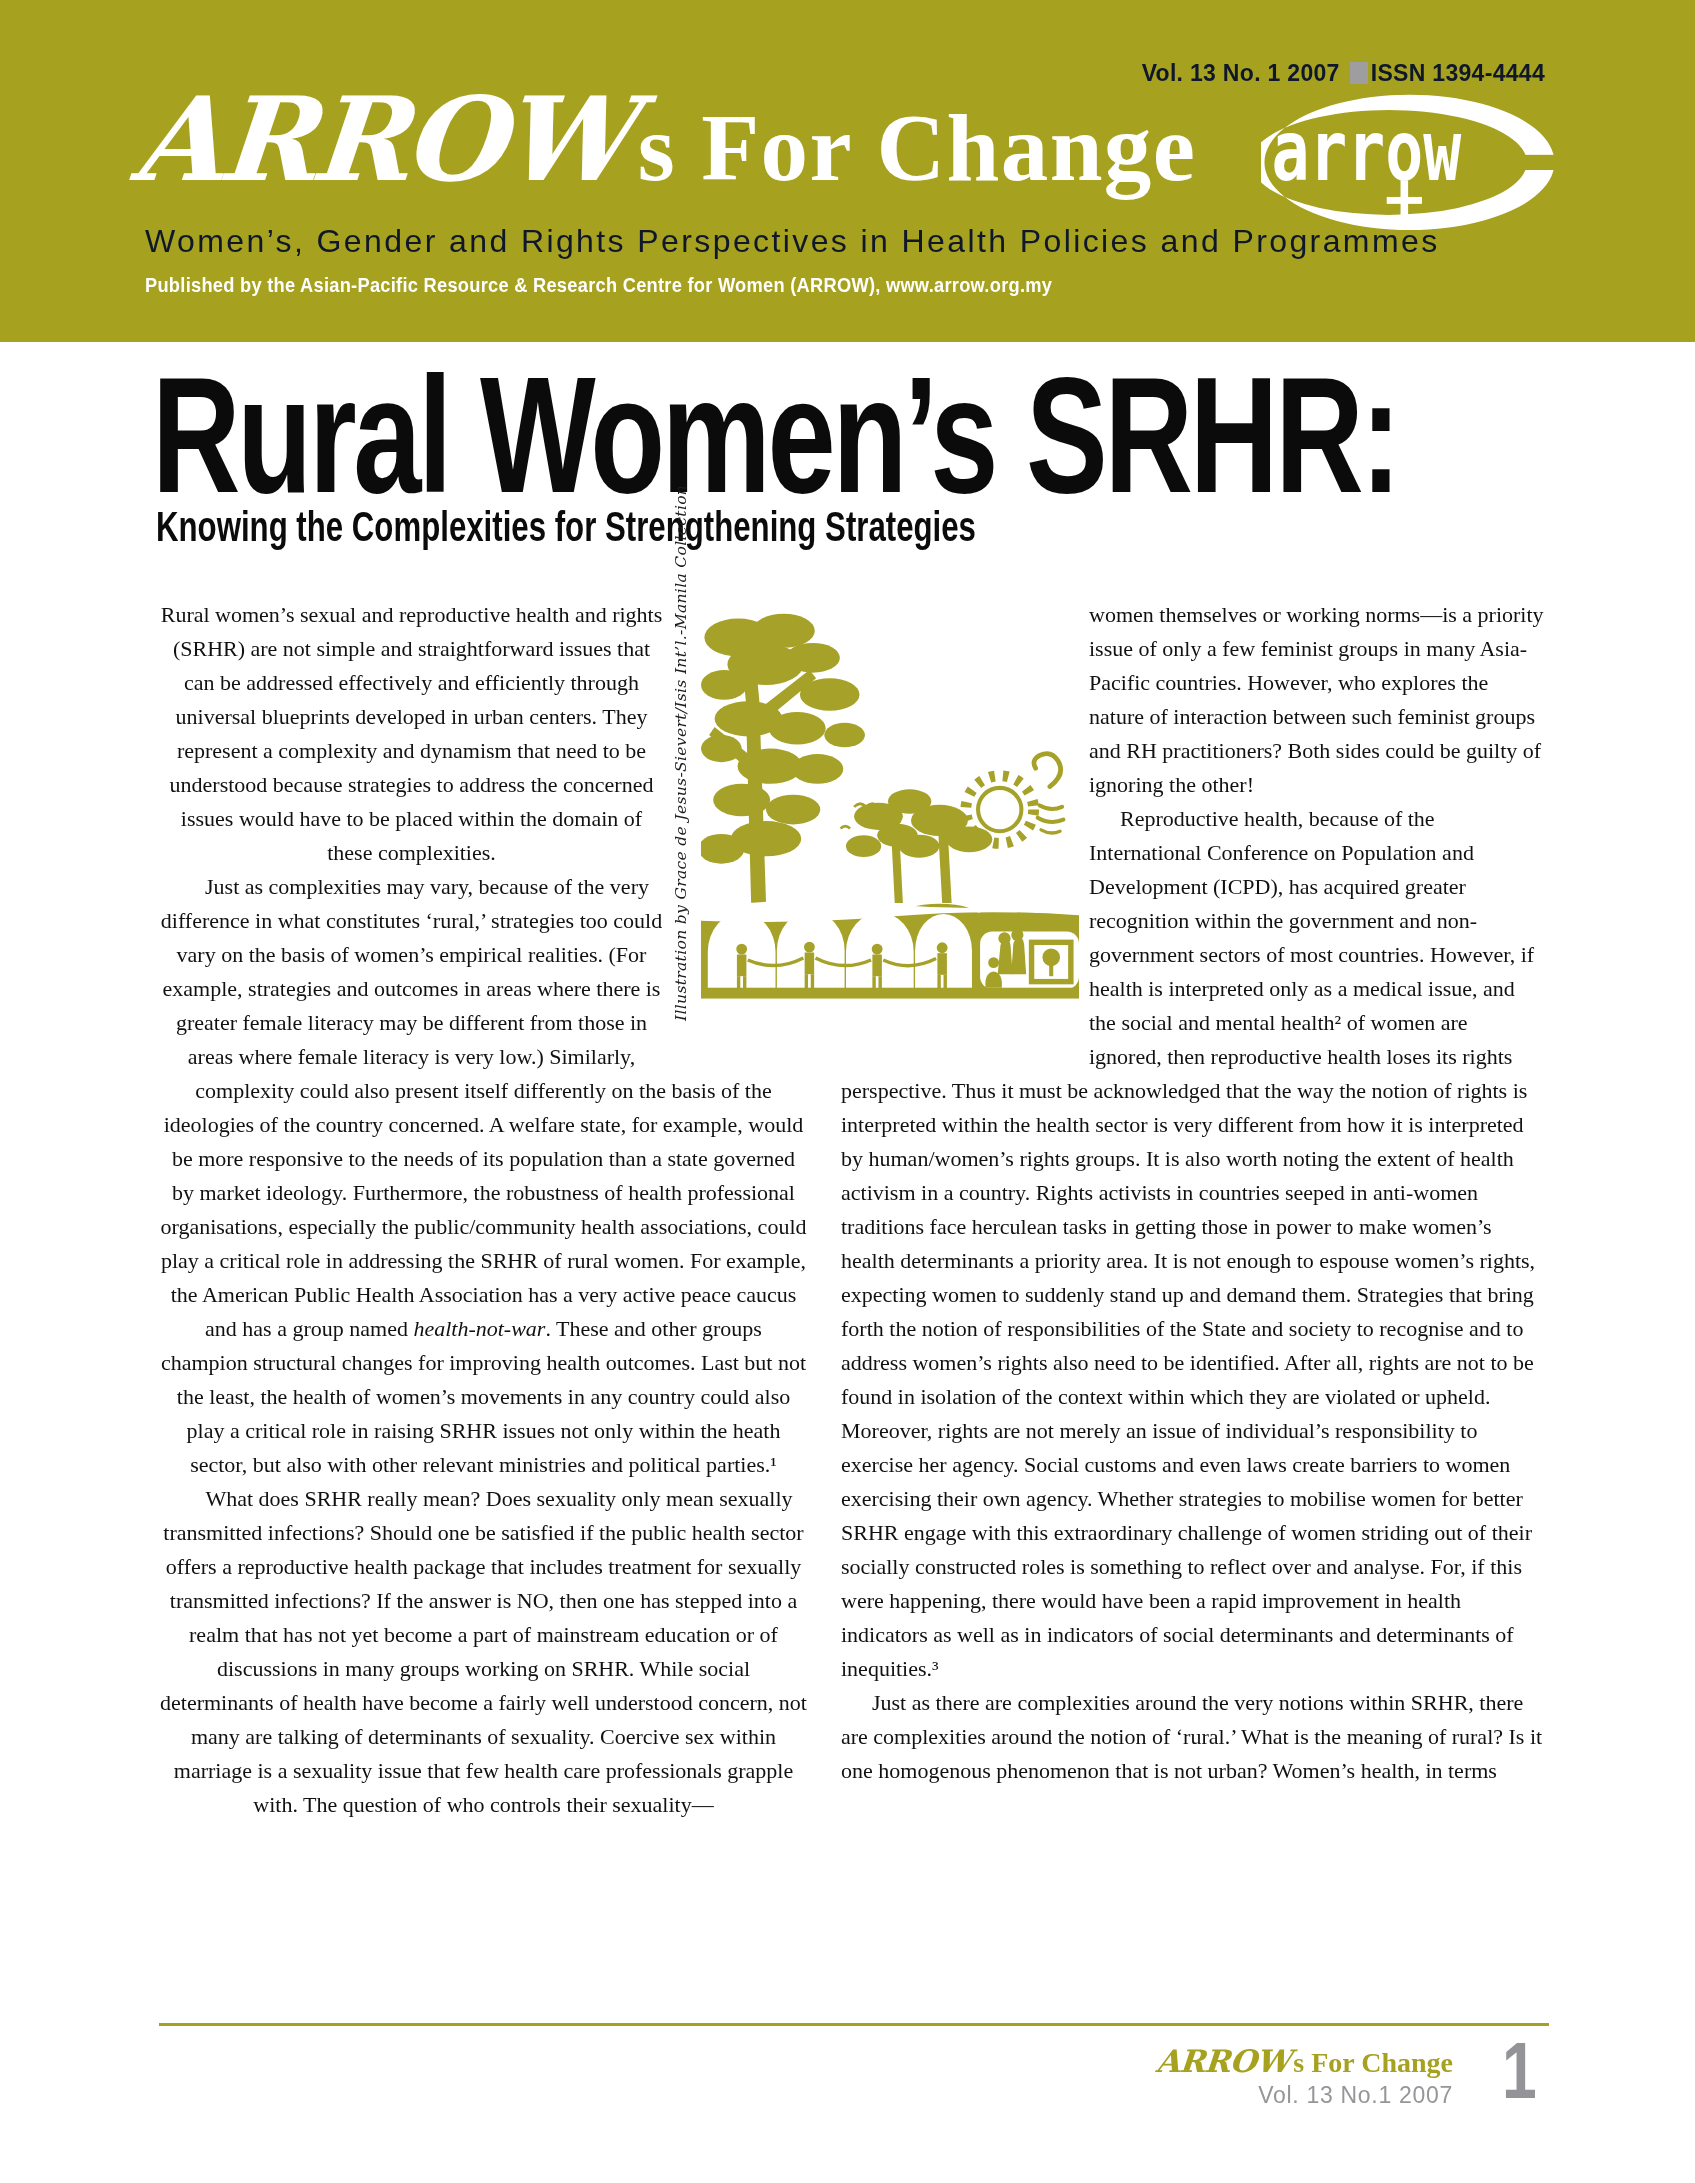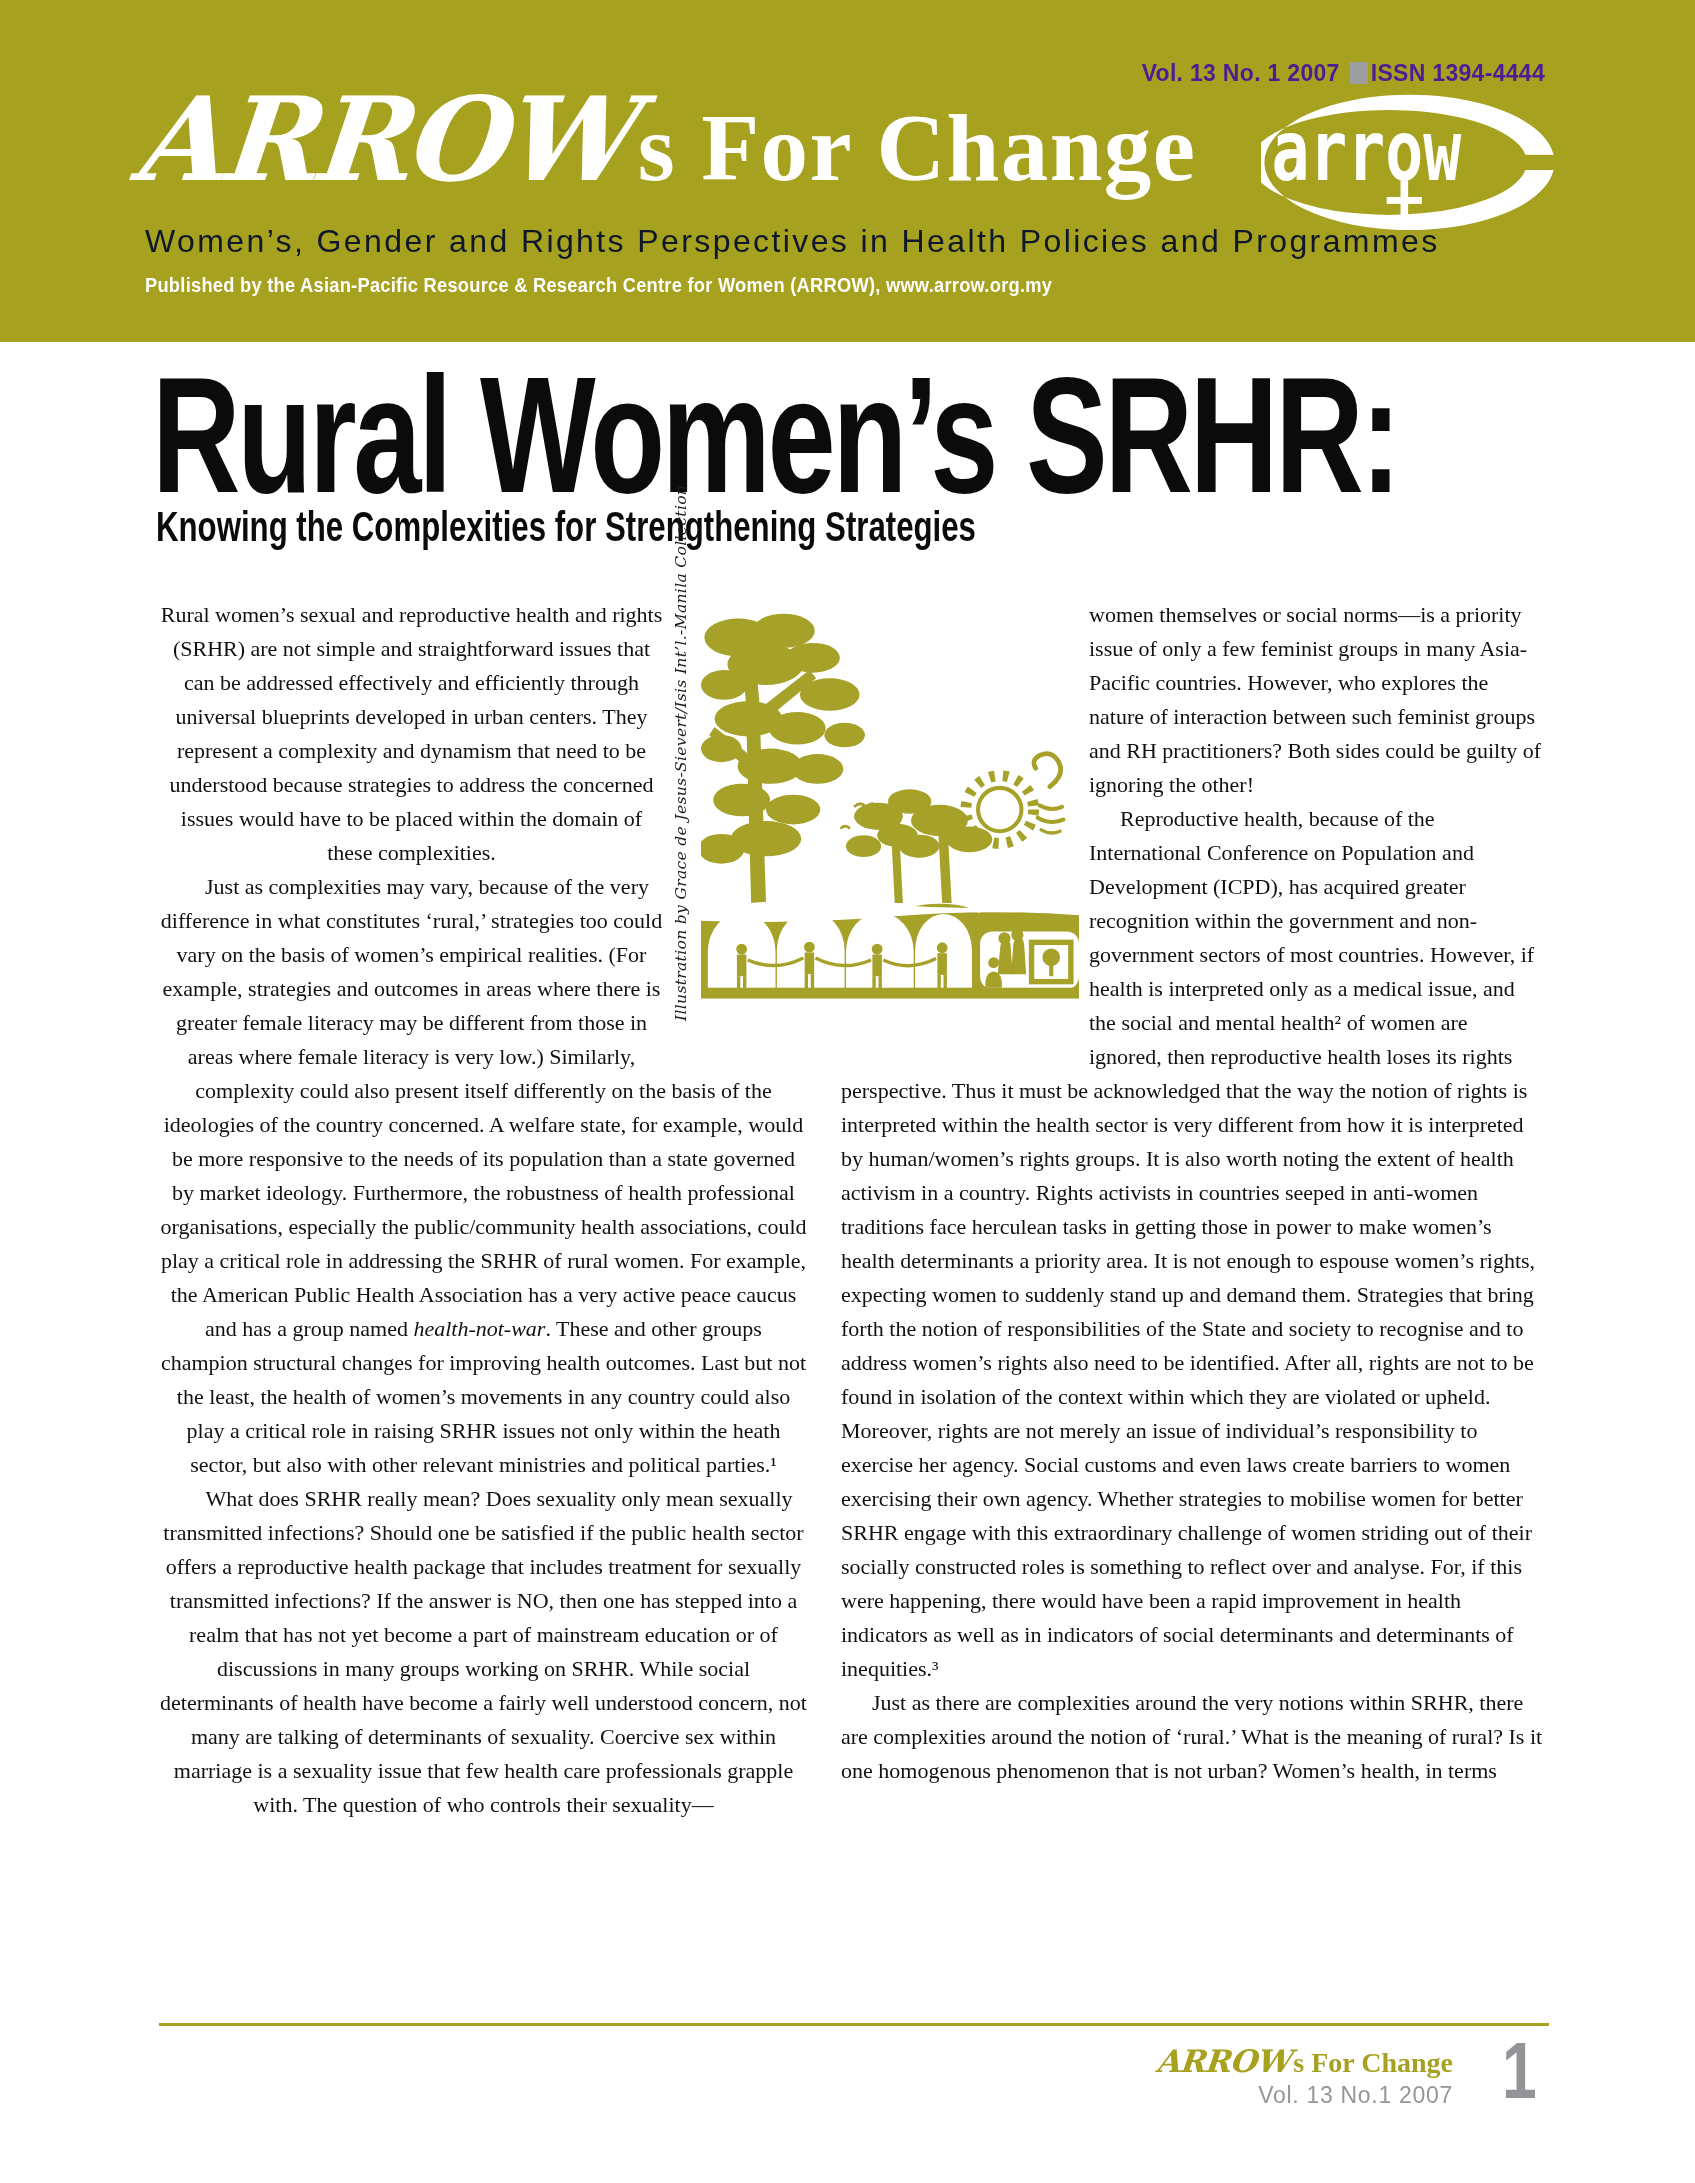--- a/index.html
+++ b/index.html
@@ -1,20 +1,20 @@
 <!DOCTYPE html>
 <html style="font-size:10.8px"><head>
 <meta charset="utf-8">
 <style>
   html,body{margin:0;padding:0;background:#e8e8e8;}
   .page{position:relative;width:1695px;height:2183px;background:#ffffff;overflow:hidden;
         font-family:"Liberation Serif",serif;}
   
   .band{position:absolute;left:0;top:0;width:1695px;height:342px;background:#a7a120;}
-  .issue-line{position:absolute;top:60px;right:150px;color:#4c1d95;
+  .issue-line{position:absolute;top:60px;right:150px;color:#0f172a;
               font-family:"Liberation Sans",sans-serif;font-weight:bold;font-size:23px;
               letter-spacing:0.3px;white-space:nowrap;}
   .issn-square{display:inline-block;width:17.6px;height:21.7px;background:#9e9ea1;
                margin:0 2.7px 0 10.8px;vertical-align:-2.7px;}
   .masthead{position:absolute;left:144px;top:80px;color:#fff;line-height:118px;white-space:nowrap;}
   .masthead .script{font-family:"DejaVu Serif",serif;font-style:italic;font-weight:bold;
                     font-size:116px;letter-spacing:-4.1px;display:inline-block;transform:skewX(-8deg);}
   .masthead .rest{font-family:"Liberation Serif",serif;font-weight:bold;font-size:95px;letter-spacing:1.4px;}
   .tagline{position:absolute;left:145px;top:223px;color:#0f172a;
            font-family:"Liberation Sans",sans-serif;font-size:32px;font-weight:normal;
@@ -200,21 +200,21 @@
 
   <div class="col col-left">
     <div class="spacer-r"></div>
     <p>Rural women’s sexual and reproductive health and rights (SRHR) are not simple and straightforward issues that can be addressed effectively and efficiently through universal blueprints developed in urban centers. They represent a complexity and dynamism that need to be understood because strategies to address the concerned issues would have to be placed within the domain of these complexities.</p>
     <p class="ind"><span>Just as complexities may vary, because of the very difference in what constitutes ‘rural,’ strategies too could vary on the basis of women’s empirical realities. (For example, strategies and outcomes in areas where there is greater female literacy may be different from those in areas where female literacy is very low.) Similarly, complexity could also present itself differently on the basis of the ideologies of the country concerned. A welfare state, for example, would be more responsive to the needs of its population than a state governed by market ideology. Furthermore, the robustness of health professional organisations, especially the public/community health associations, could play a critical role in addressing the SRHR of rural women. For example, the American Public Health Association has a very active peace caucus and has a group named </span><span class="it">health-not-war</span><span>. These and other groups champion structural changes for improving health outcomes. Last but not the least, the health of women’s movements in any country could also play a critical role in raising SRHR issues not only within the heath sector, but also with other relevant ministries and political parties.¹</span></p>
     <p class="ind">What does SRHR really mean? Does sexuality only mean sexually transmitted infections? Should one be satisfied if the public health sector offers a reproductive health package that includes treatment for sexually transmitted infections? If the answer is NO, then one has stepped into a realm that has not yet become a part of mainstream education or of discussions in many groups working on SRHR. While social determinants of health have become a fairly well understood concern, not many are talking of determinants of sexuality. Coercive sex within marriage is a sexuality issue that few health care professionals grapple with. The question of who controls their sexuality—</p>
   </div>
 
   <div class="col col-right">
     <div class="spacer-l"></div>
-    <p>women themselves or social norms—is a priority issue of only a few feminist groups in many Asia-Pacific countries. However, who explores the nature of interaction between such feminist groups and RH practitioners? Both sides could be guilty of ignoring the other!</p>
+    <p>women themselves or working norms—is a priority issue of only a few feminist groups in many Asia-Pacific countries. However, who explores the nature of interaction between such feminist groups and RH practitioners? Both sides could be guilty of ignoring the other!</p>
     <p class="ind">Reproductive health, because of the International Conference on Population and Development (ICPD), has acquired greater recognition within the government and non-government sectors of most countries. However, if health is interpreted only as a medical issue, and the social and mental health² of women are ignored, then reproductive health loses its rights perspective. Thus it must be acknowledged that the way the notion of rights is interpreted within the health sector is very different from how it is interpreted by human/women’s rights groups. It is also worth noting the extent of health activism in a country. Rights activists in countries seeped in anti-women traditions face herculean tasks in getting those in power to make women’s health determinants a priority area. It is not enough to espouse women’s rights, expecting women to suddenly stand up and demand them. Strategies that bring forth the notion of responsibilities of the State and society to recognise and to address women’s rights also need to be identified. After all, rights are not to be found in isolation of the context within which they are violated or upheld. Moreover, rights are not merely an issue of individual’s responsibility to exercise her agency. Social customs and even laws create barriers to women exercising their own agency. Whether strategies to mobilise women for better SRHR engage with this extraordinary challenge of women striding out of their socially constructed roles is something to reflect over and analyse. For, if this were happening, there would have been a rapid improvement in health indicators as well as in indicators of social determinants and determinants of inequities.³</p>
     <p class="ind">Just as there are complexities around the very notions within SRHR, there are complexities around the notion of ‘rural.’ What is the meaning of rural? Is it one homogenous phenomenon that is not urban? Women’s health, in terms</p>
   </div>
 
   <div class="rule"></div>
   <div class="f-brand">
     <span class="script">ARROW</span><span class="rest">s For Change</span>
   </div>
   <div class="f-issue">Vol. 13 No.1 2007</div>
   <div class="f-page">1</div>

